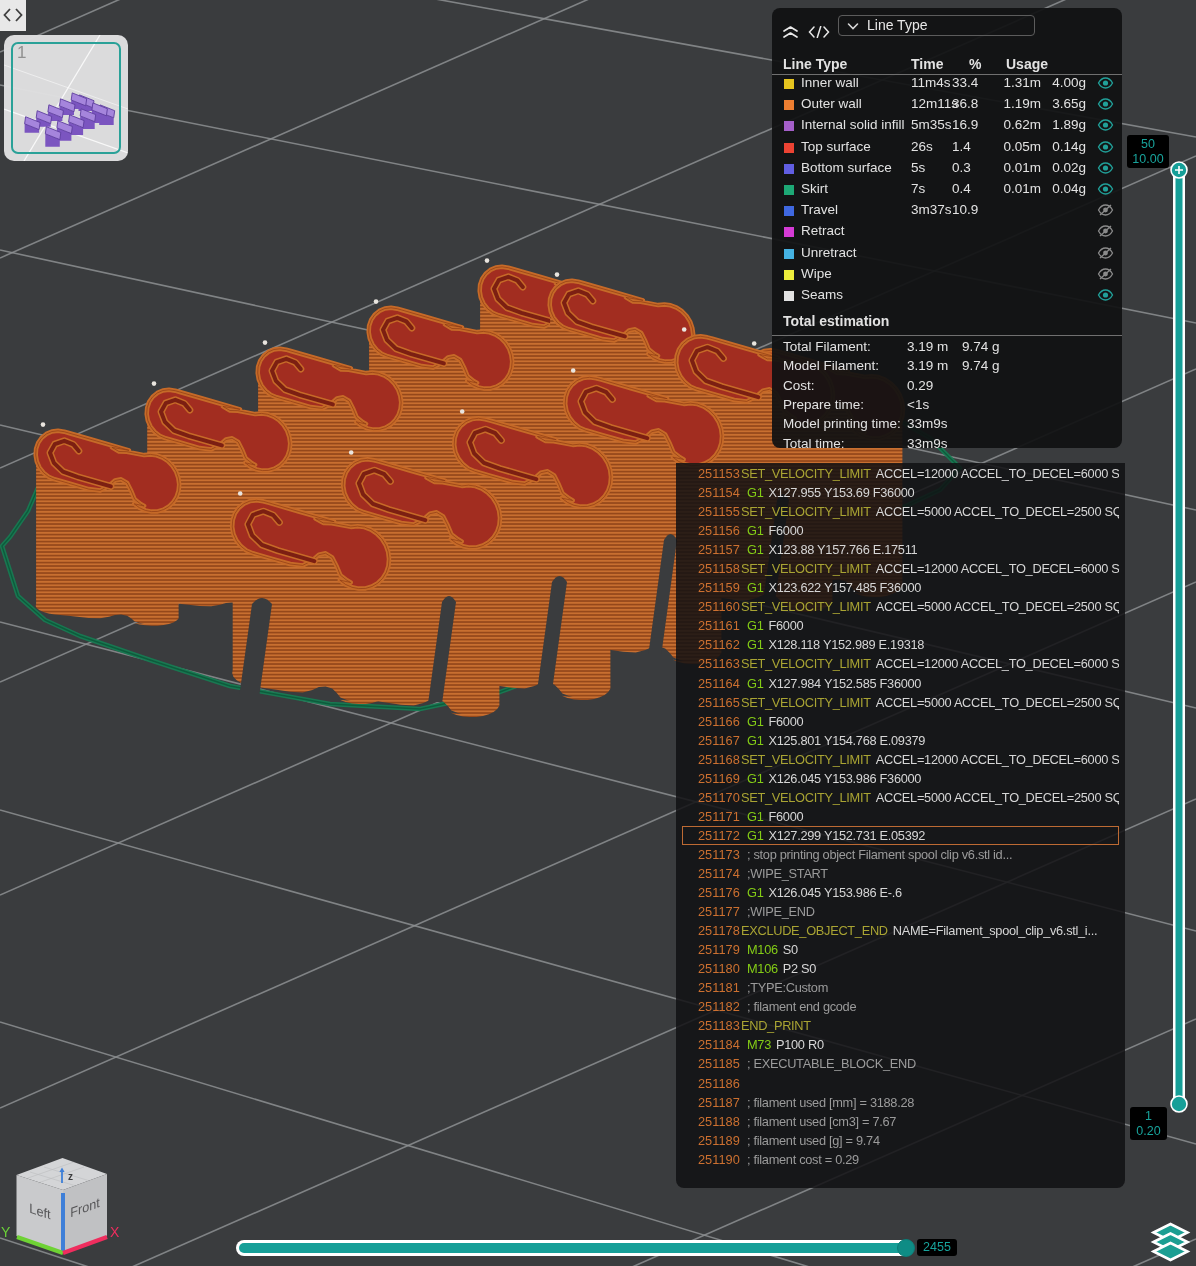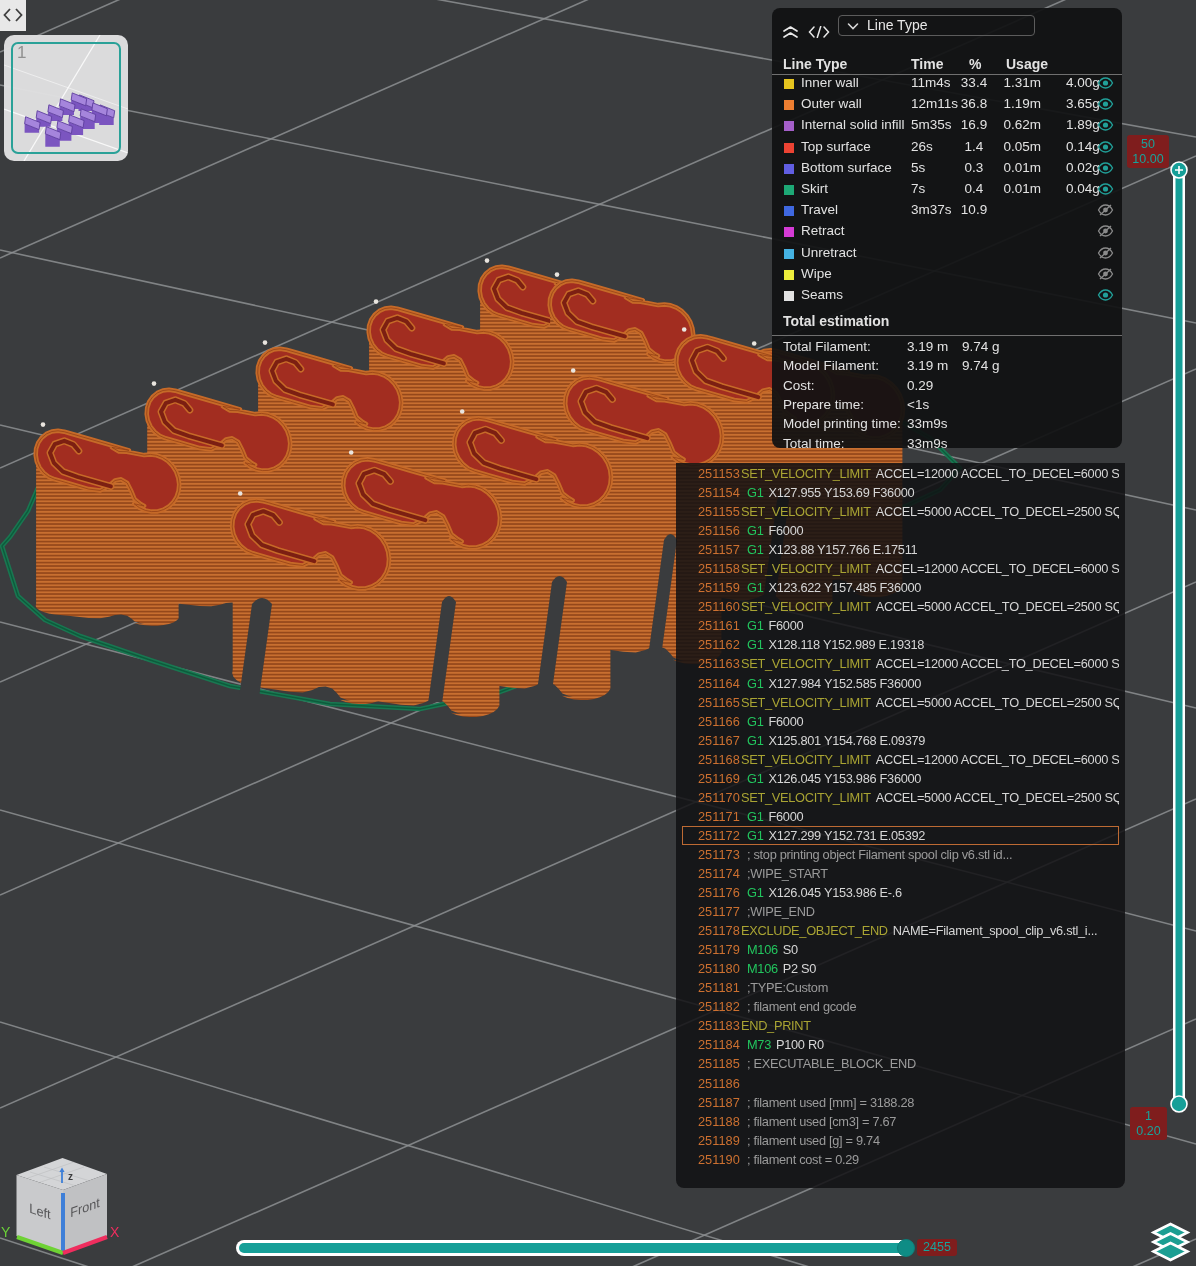--- a/index.html
+++ b/index.html
@@ -5,36 +5,36 @@
 #root{position:relative;width:1196px;height:1266px;overflow:hidden}
 .panel{position:absolute;left:772px;top:8px;width:350px;height:440px;background:rgba(16,17,18,0.93);border-radius:8px;color:#e2e2e2;font-size:13.5px}
 .dd{position:absolute;left:66px;top:7px;width:197px;height:21px;border:1px solid #5c5c5c;border-radius:4px;color:#e8e8e8;font-size:14px;padding:1px 0 0 10px}
 .dd svg{position:absolute;left:8px;top:6px}
 .th{position:absolute;top:48px;font-weight:bold;font-size:14px}
 .sep{position:absolute;left:0;width:350px;border-top:1px solid #707070}
 .prow{position:absolute;left:0;width:316px;height:21px}
 .sw{position:absolute;left:12px;top:3px;width:10px;height:10px}
 .nm{position:absolute;left:29px;top:-1px}
 .tm{position:absolute;left:139px;top:-1px}
-.pc{position:absolute;left:180px;top:-1px;width:44px;text-align:center}
+.pc{position:absolute;left:180px;top:-1px;width:44px;text-align:left}
 .um{position:absolute;left:225px;top:-1px;width:44px;text-align:right}
-.ug{position:absolute;left:290px;top:-1px;width:42px;text-align:center}
+.ug{position:absolute;left:272px;top:-1px;width:42px;text-align:right}
 .ey{position:absolute;left:325px;top:1px}
 .te{position:absolute;left:11px;top:305px;font-weight:bold;font-size:14px}
 .trow{position:absolute;left:0;width:350px;height:19px}
 .ta{position:absolute;left:11px}.tb{position:absolute;left:135px}.tc{position:absolute;left:190px}
 .log{position:absolute;left:676px;top:463px;width:449px;height:725px;background:rgba(16,17,19,0.85);border-radius:0 0 8px 8px;font-size:12.8px;letter-spacing:-0.3px;padding-top:1px}
 .ll{height:19.06px;line-height:19.06px;margin:0 6px;white-space:nowrap;overflow:hidden}
 .ll.hl{outline:1px solid #bd6a33;outline-offset:-1px}
 .n{display:inline-block;width:40px;margin-left:16px;color:#cc7030;letter-spacing:0}
 .k{color:#a9a433;margin-left:3px}
-.g{color:#22c55e;margin-left:9px}
+.g{color:#84cc16;margin-left:9px}
 .w{color:#d6d6d6;margin-left:5px}
 .c{color:#9b9b9b;margin-left:9px}
-.tip{position:absolute;background:#7f1d1d;border-radius:3px;color:#18a39b;font-size:12.5px;text-align:center}
+.tip{position:absolute;background:#000000;border-radius:3px;color:#18a39b;font-size:12.5px;text-align:center}
 .thumb{position:absolute;left:4px;top:35px;width:124px;height:126px;background:rgba(224,224,225,0.97);border-radius:10px;overflow:hidden}
 .tbord{position:absolute;left:7px;top:7px;width:110px;height:112px;border:2px solid #2aa198;border-radius:7px}
 .tnum{position:absolute;left:13px;top:8px;color:#909090;font-size:17px}
 .topbtn{position:absolute;left:0;top:0;width:26px;height:31px;background:#e8e8e8}
 </style></head>
 <body>
 <div id="root">
 <svg width="1196" height="1266" viewBox="0 0 1196 1266" style="position:absolute;left:0;top:0">
 <defs>
 <pattern id="lay" width="6" height="3.5" patternUnits="userSpaceOnUse">

